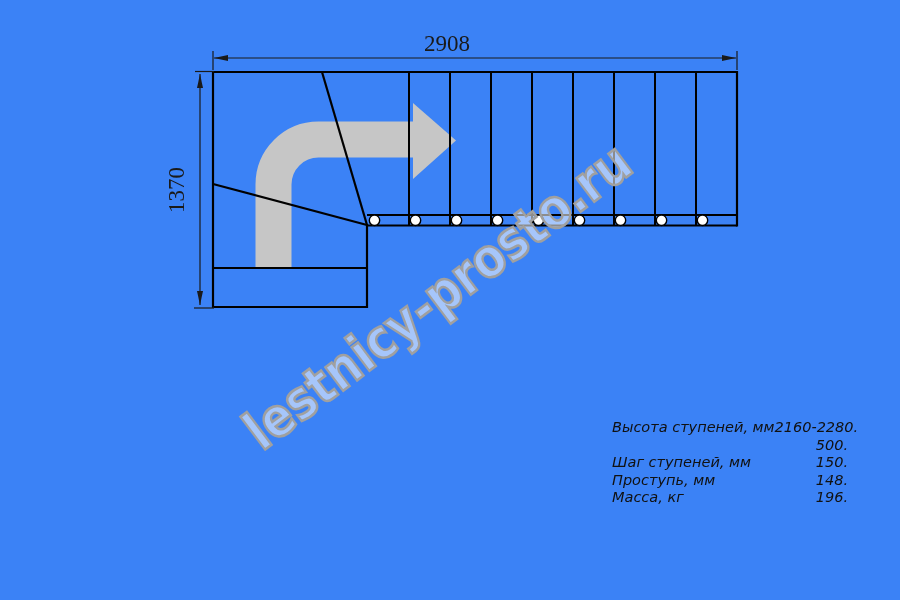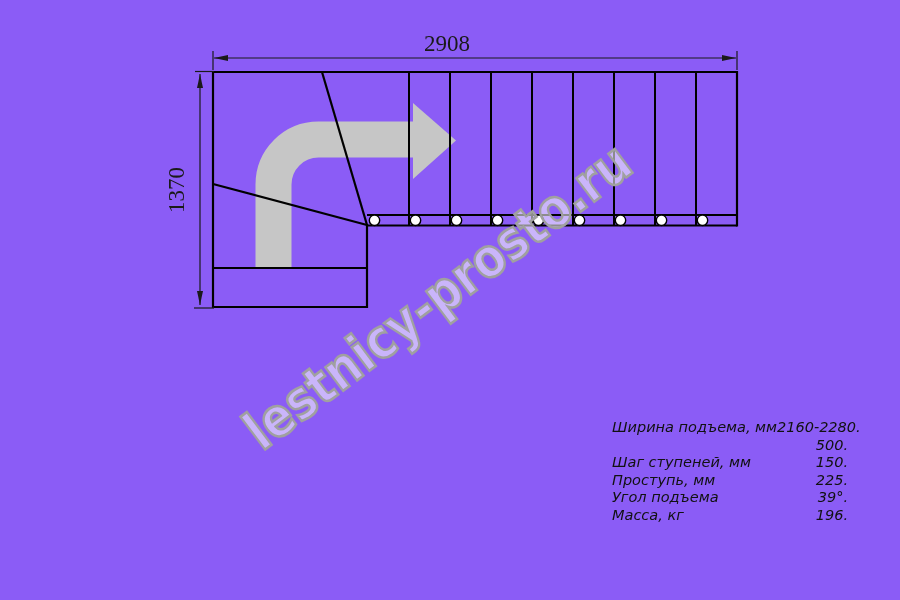--- a/index.html
+++ b/index.html
@@ -1,17 +1,17 @@
 <!DOCTYPE html>
 <html><head>
 <meta charset="utf-8">
 <style>
   html,body { margin:0; padding:0; background:#ffffff; }
   .stage {
-    position:relative; width:900px; height:600px; background:#8b5cf6;
+    position:relative; width:900px; height:600px; background:#3b82f6;
     font-family:"Liberation Sans","DejaVu Sans",sans-serif; overflow:hidden;
   }
   .stage svg { position:absolute; left:0; top:0; }
   .dim-text {
     font-family:"Liberation Serif","DejaVu Serif",serif;
     font-size:23px; fill:#1a1a1a;
   }
   .watermark-text {
     font-family:"DejaVu Sans","Liberation Sans",sans-serif;
     font-weight:bold; font-size:54px;
@@ -91,37 +91,33 @@
       <polygon points="200,74 197,88 203,88" fill="#1a1a1a"></polygon>
       <polygon points="200,305 197,291 203,291" fill="#1a1a1a"></polygon>
       <text class="dim-text" text-anchor="middle" transform="translate(184,190) rotate(-90)">1370</text>
     </g>
 
     <text class="watermark-text" transform="translate(262,452) rotate(-37)" textLength="468" lengthAdjust="spacingAndGlyphs" fill="rgba(255,255,255,0.55)" stroke-width="2.6" stroke="#a0a0a0">lestnicy-prosto.ru</text>
   </svg>
 
   <div class="specs">
     <div class="row">
-      <span class="label">Ширина подъема, мм</span>
+      <span class="label">Высота ступеней, мм</span>
       <span class="value">2160-2280.</span>
     </div>
     <div class="row">
       <span class="value">500.</span>
     </div>
     <div class="row">
       <span class="label">Шаг ступеней, мм</span>
       <span class="value">150.</span>
     </div>
     <div class="row">
       <span class="label">Проступь, мм</span>
-      <span class="value">225.</span>
-    </div>
-    <div class="row">
-      <span class="label">Угол подъема</span>
-      <span class="value">39°.</span>
+      <span class="value">148.</span>
     </div>
     <div class="row">
       <span class="label">Масса, кг</span>
       <span class="value">196.</span>
     </div>
   </div>
 
 </div>
 
 </body></html>

